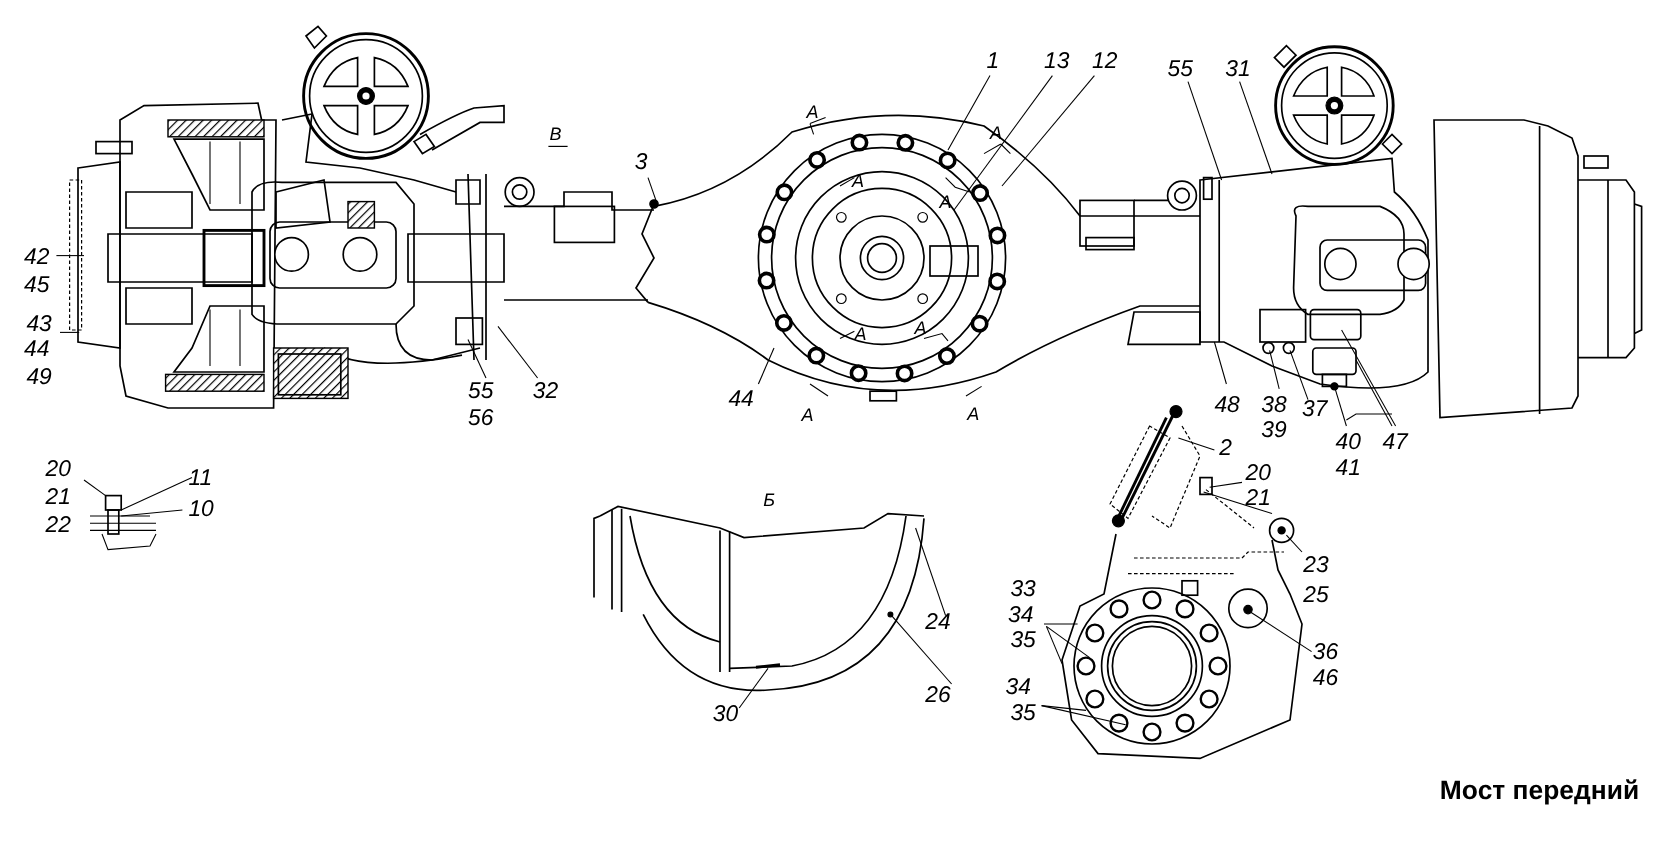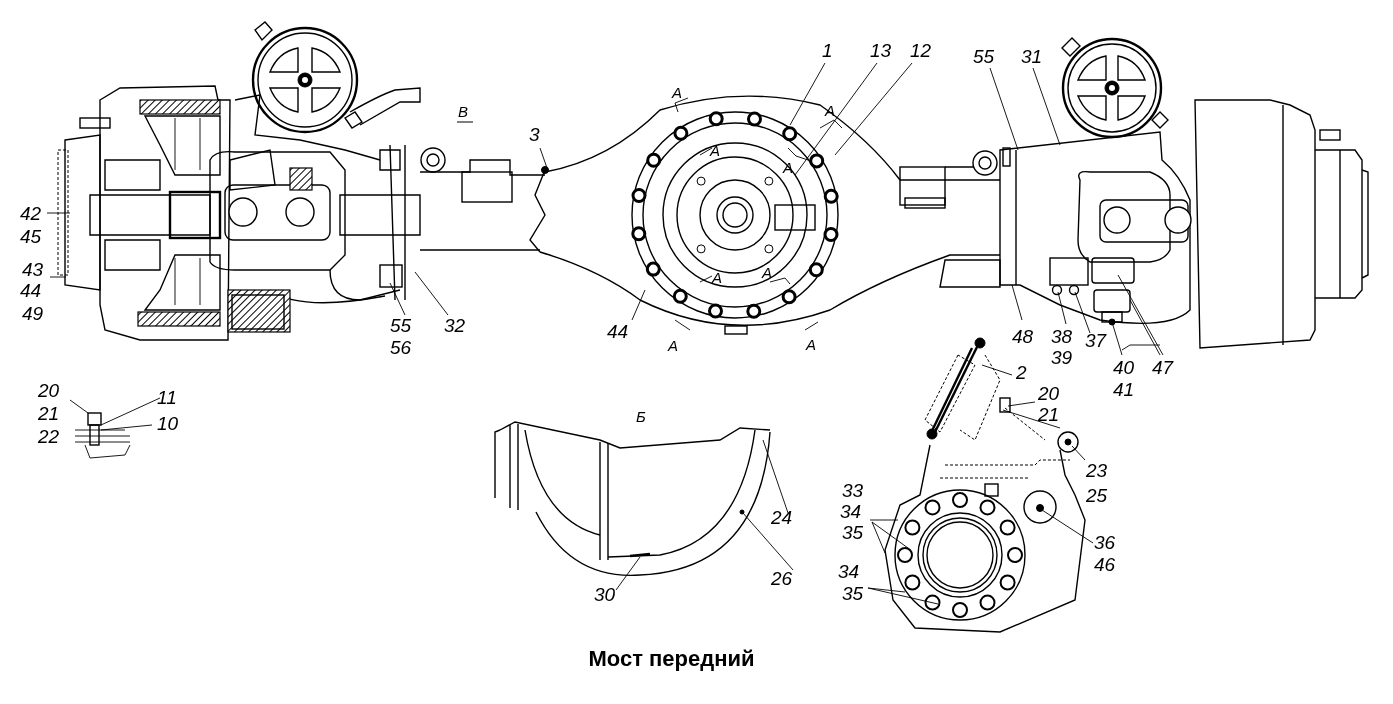--- a/index.html
+++ b/index.html
@@ -8,21 +8,21 @@
   .ln { fill: none; stroke: #000; stroke-width: 1.4; }
   .ln2 { fill: none; stroke: #000; stroke-width: 2.4; }
   .thin { fill: none; stroke: #000; stroke-width: 0.9; }
   .dash { fill: none; stroke: #000; stroke-width: 1; stroke-dasharray: 3 2; }
   .fill { fill: #000; stroke: #000; }
   .white { fill: #fff; stroke: #000; stroke-width: 1.4; }
   .hatch { fill: url(#hatchPat); stroke: #000; stroke-width: 1.2; }
   .label { font-family: "Liberation Sans", sans-serif; font-style: italic; font-size: 19px; fill: #000; }
   .sect { font-family: "Liberation Sans", sans-serif; font-style: italic; font-size: 15px; fill: #000; }
   .leader { stroke: #000; stroke-width: 0.9; fill: none; }
-  #caption { position: absolute; left: 0; width: 1343px; top: 646px; text-align: center; font-family: "Liberation Sans", sans-serif; font-weight: bold; font-size: 22px; color: #000; }
+  #caption { position: absolute; left: 0; width: 1343px; top: 646px; text-align: right; font-family: "Liberation Sans", sans-serif; font-weight: bold; font-size: 22px; color: #000; padding-left: 23px; }
 </style>
 </head>
 <body>
 
 <svg id="drawing" viewBox="0 0 1393 704" xmlns="http://www.w3.org/2000/svg">
   <defs>
     <pattern id="hatchPat" width="5" height="5" patternUnits="userSpaceOnUse" patternTransform="rotate(45)">
       <rect width="5" height="5" fill="#fff"></rect>
       <line x1="0" y1="0" x2="0" y2="5" stroke="#000" stroke-width="2"></line>
     </pattern>

